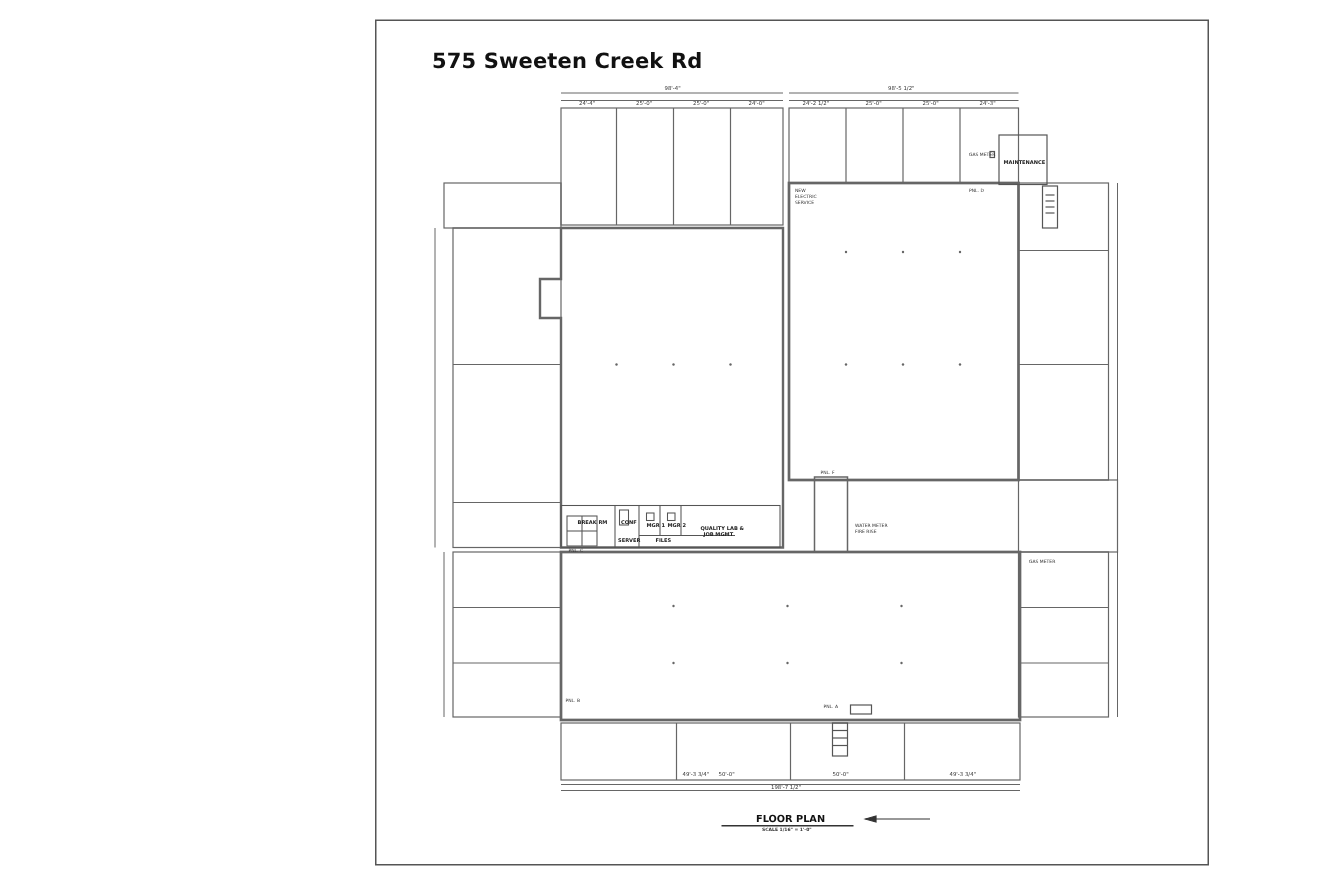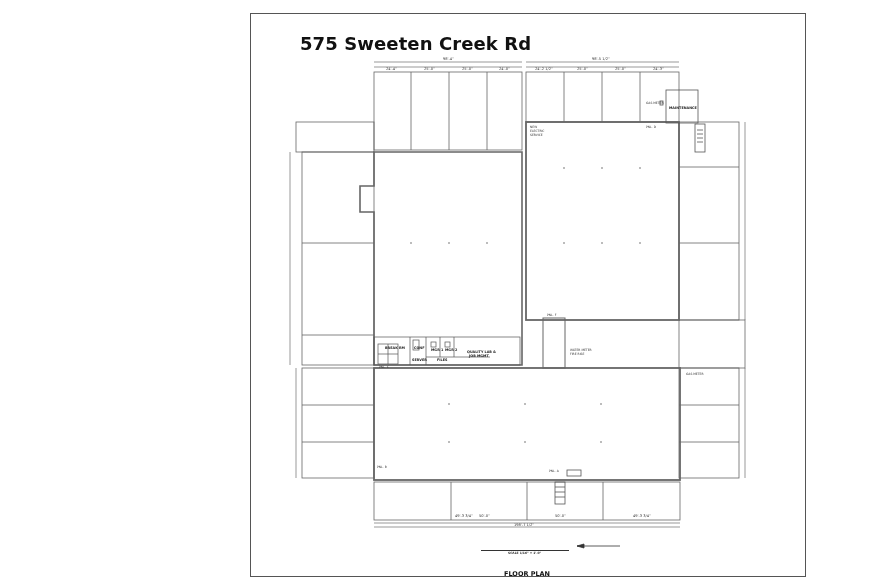--- a/index.html
+++ b/index.html
@@ -1,23 +1,23 @@
 <!DOCTYPE html>
 <html><head>
   <meta charset="utf-8">
   <style>
     html, body { margin: 0; padding: 0; background: #ffffff; }
     body { width: 882px; height: 588px; position: relative; overflow: hidden; font-family: "Liberation Sans", sans-serif; }
     .sheet { position: absolute; left: 250px; top: 13px; width: 556px; height: 564px; border: 1px solid #555; box-sizing: border-box; background: #fff; }
-    .title { position: absolute; left: 300px; top: 33px; font-family: "DejaVu Sans", sans-serif; font-weight: bold; font-size: 18px; color: #111; letter-spacing: 0.1px; }
+    .title { position: absolute; left: 288px; top: 33px; font-family: "DejaVu Sans", sans-serif; font-weight: bold; font-size: 14px; color: #111; letter-spacing: 0.1px; }
     svg.plan { position: absolute; left: 0; top: 0; width: 882px; height: 588px; }
     .dim { font-family: "DejaVu Sans", sans-serif; font-size: 3.6px; fill: #333; }
     .lbl { font-family: "DejaVu Sans", sans-serif; font-size: 3.4px; fill: #222; font-weight: bold; }
     .sm { font-family: "DejaVu Sans", sans-serif; font-size: 3px; fill: #333; }
-    .fp-title { position: absolute; left: 504px; top: 570px; font-family: "DejaVu Sans", sans-serif; font-weight: bold; font-size: 6.5px; color: #111; }
+    .fp-title { position: absolute; left: 504px; top: 542px; font-family: "DejaVu Sans", sans-serif; font-weight: bold; font-size: 6.5px; color: #111; }
     .fp-scale { position: absolute; left: 508px; top: 551px; font-family: "DejaVu Sans", sans-serif; font-weight: bold; font-size: 3px; color: #333; }
     .fp-rule { position: absolute; left: 481px; top: 550px; width: 88px; height: 1px; background: #333; }
   </style>
 </head>
 <body>
 
 <div class="sheet"></div>
 <div class="title">575 Sweeten Creek Rd</div>
 
 <svg class="plan" viewBox="0 0 882 588" xmlns="http://www.w3.org/2000/svg">

